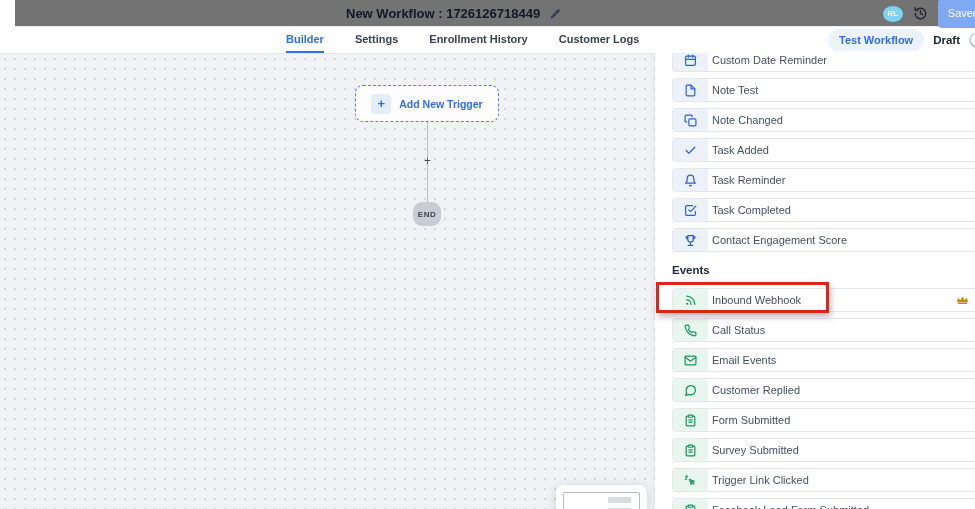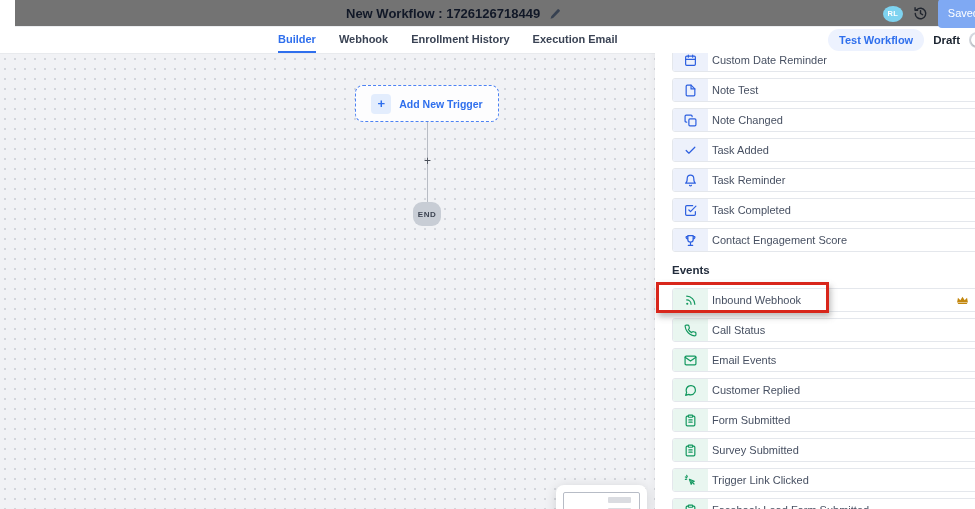--- a/index.html
+++ b/index.html
@@ -21,21 +21,21 @@
   .history-btn { display:flex; align-items:center; cursor:pointer; }
   .saved-btn { background:#7fa9f3; color:#fff; font-size:11px;
     font-family:"Liberation Sans",sans-serif; border:none; border-radius:4px;
     padding:4px 10px; height:29px; line-height:13px; cursor:pointer;text-align:right; }
 
   
   .subheader { position:absolute; left:0; top:27px; width:975px; height:26px;
     background:#fff; z-index:5; }
   .tabs { position:absolute; left:278px; top:0; height:26px; display:flex; gap:23px; }
   .tab { font-size:11px; font-weight:bold; color:#3a4354; line-height:24px;
-    height:26px; cursor:pointer; white-space:nowrap; }
+    height:26px; cursor:pointer; white-space:nowrap;margin-left:8px; }
   .tab.active { color:#2f6fed; border-bottom:2px solid #2f6fed; }
   .subheader-right { position:absolute; left:828px; top:0; height:26px;
     display:flex; align-items:center; gap:9px; z-index:7; white-space:nowrap; }
   .test-btn { background:#edf2fe; color:#2f6fed; font-size:11px; font-weight:bold;
     font-family:"Liberation Sans",sans-serif; border:none; border-radius:13px;
     padding:5px 11px; cursor:pointer; }
   .draft-label,.publish-label { font-size:11.5px; font-weight:bold; color:#1b2430; }
   .toggle { width:30px; height:16px; border-radius:8px; background:#d5d9e0;
     position:relative; cursor:pointer; flex:0 0 auto; }
   .toggle .knob { position:absolute; left:2px; top:2px; width:12px; height:12px;
@@ -113,23 +113,23 @@
           <path d="M8 4.9V8l2.2 1.3"></path>
         </svg>
     </span>
     <button class="saved-btn">Saved</button>
   </div>
 </div>
 
 <div class="subheader">
   <nav class="tabs">
     <div class="tab active">Builder</div>
-    <div class="tab">Webhook</div>
+    <div class="tab">Settings</div>
     <div class="tab">Enrollment History</div>
-    <div class="tab">Execution Email</div>
+    <div class="tab">Customer Logs</div>
   </nav>
   <div class="subheader-right">
     <button class="test-btn">Test Workflow</button>
     <span class="draft-label">Draft</span>
     <div class="toggle">
         <div class="knob"></div>
       </div>
 
   </div>
 </div>

